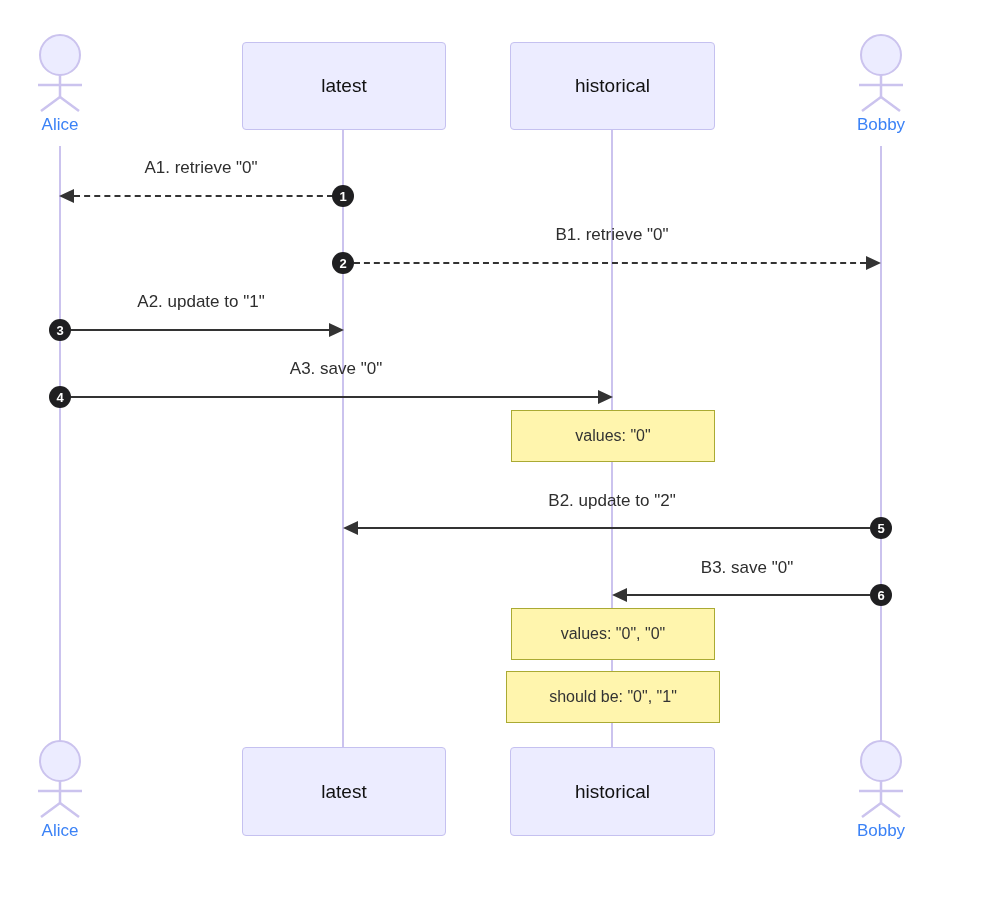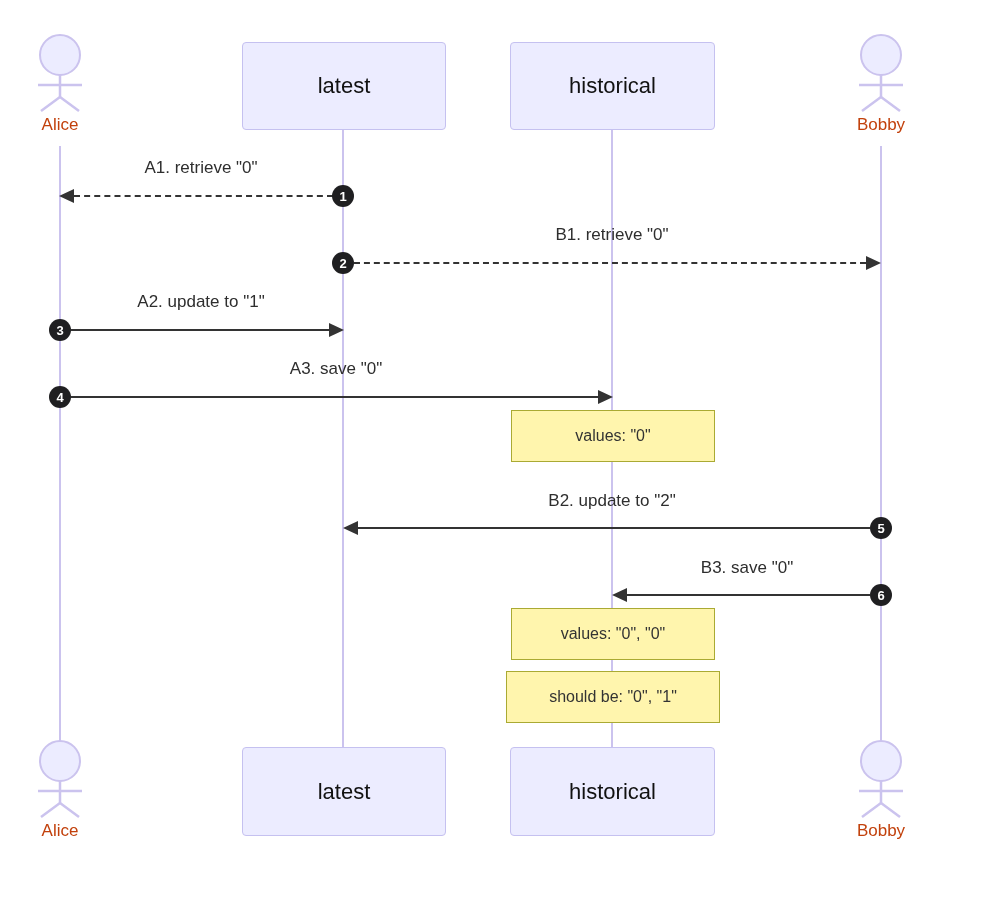--- a/index.html
+++ b/index.html
@@ -4,26 +4,26 @@
 <style>
   html,body{margin:0;padding:0;background:#ffffff;}
   .canvas{
     position:relative;width:1000px;height:899px;background:#ffffff;
     font-family:"Liberation Sans", sans-serif;overflow:hidden;
   }
   .lifeline{position:absolute;width:2px;background:#cbc3ee;}
   .pbox{
     position:absolute;background:#ECECFF;border:1px solid #c5c1f0;border-radius:4px;
     display:flex;align-items:center;justify-content:center;
-    font-size:22px;color:#111111;
+    font-size:19px;color:#111111;
   }
   .actor-svg{position:absolute;}
   .actor-label{
     position:absolute;transform:translateX(-50%);
-    font-size:17px;color:#c2410c;white-space:nowrap;line-height:18px;
+    font-size:17px;color:#3b82f6;white-space:nowrap;line-height:18px;
   }
   .msg-label{
     position:absolute;transform:translateX(-50%);
     font-size:17px;font-weight:500;color:#2e2e2e;white-space:nowrap;line-height:22px;
   }
   .arrow{position:absolute;height:0;}
   .arrow.solid{border-top:2px solid #333333;}
   .arrow.dashed{border-top:2px dashed #333333;}
   .ah{position:absolute;width:0;height:0;border-top:7px solid transparent;border-bottom:7px solid transparent;}
   .ah.right{border-left:15px solid #333333;}

